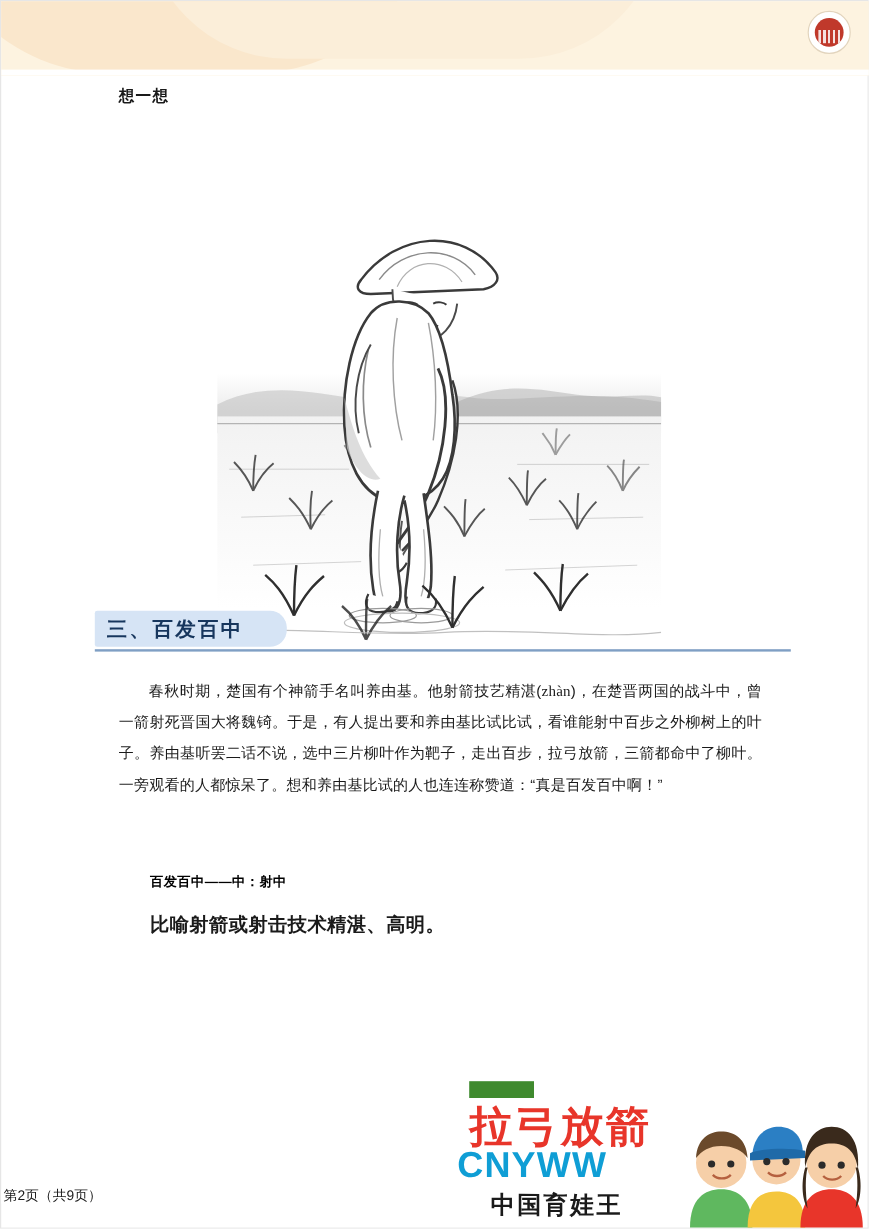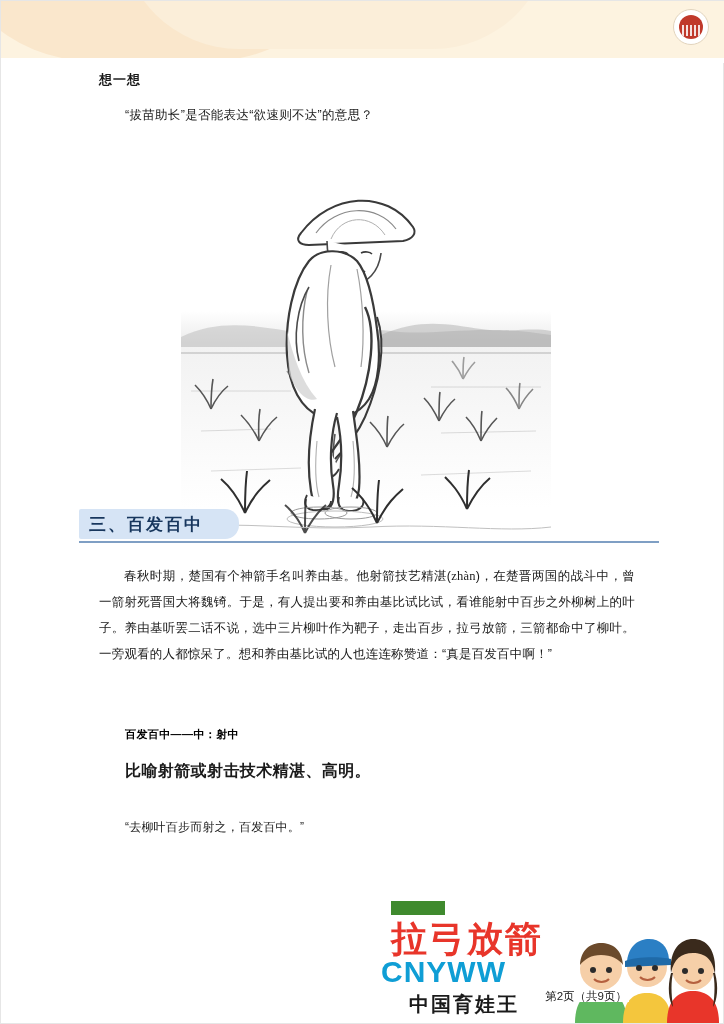--- a/index.html
+++ b/index.html
@@ -209,21 +209,21 @@
     color: #1a1a1a;
     letter-spacing: 2px;
   }
   
   .kids { position: absolute; left: 190px; top: 14px; width: 160px; height: 110px; }
 
   .page-footer {
     position: absolute;
     left: 0; top: 988px;
     width: 628px;
-    text-align: right;
+    text-align: left;
     font-size: 11.5px;
     color: #1a1a1a;
   }
   .page-footer span { background: #ffffff; padding: 0 2px; }
 </style>
 </head>
 <body>
 
 <div class="page">
 
@@ -232,21 +232,20 @@
     <div class="swirl-b"></div>
     <div class="edge"></div>
   </div>
 
   <div class="logo-badge">
     <div class="inner"></div>
   </div>
 
   <div class="heading-small">想一想</div>
 
-  <div class="question-line">“拔苗助长”是否能表达“欲速则不达”的意思？</div>
 
   <div class="illustration">
     <svg width="370" height="410" viewBox="0 0 370 410" xmlns="http://www.w3.org/2000/svg">
       <defs>
         <linearGradient id="water" x1="0" y1="0" x2="0" y2="1">
           <stop offset="0%" stop-color="#f2f2f2"></stop>
           <stop offset="100%" stop-color="#ffffff"></stop>
         </linearGradient>
         <linearGradient id="mist" x1="0" y1="0" x2="0" y2="1">
           <stop offset="0%" stop-color="#ffffff"></stop>
@@ -389,21 +388,20 @@
     <div class="rule"></div>
     <div class="title">三、百发百中</div>
   </div>
 
   <div class="body-text">
     <span>春秋时期，楚国有个神箭手名叫养由基。他射箭技艺精湛(</span><span class="pinyin">zhàn</span><span>)，在楚晋两国的战斗中，曾一箭射死晋国大将魏锜。于是，有人提出要和养由基比试比试，看谁能射中百步之外柳树上的叶子。养由基听罢二话不说，选中三片柳叶作为靶子，走出百步，拉弓放箭，三箭都命中了柳叶。一旁观看的人都惊呆了。想和养由基比试的人也连连称赞道：“真是百发百中啊！”</span>
   </div>
 
   <div class="def-line-1">百发百中——中：射中</div>
   <div class="def-line-2">比喻射箭或射击技术精湛、高明。</div>
-  <div class="quote-line">“去柳叶百步而射之，百发百中。”</div>
 
   <div class="watermark">
     <div class="wm-greenbar"></div>
     <div class="wm-title">拉弓放箭</div>
     <div class="wm-sub">CNYWW</div>
     <div class="wm-cn">中国育娃王</div>
 
     <div class="kids">
       <svg width="160" height="110" viewBox="0 0 160 110" xmlns="http://www.w3.org/2000/svg">
 

